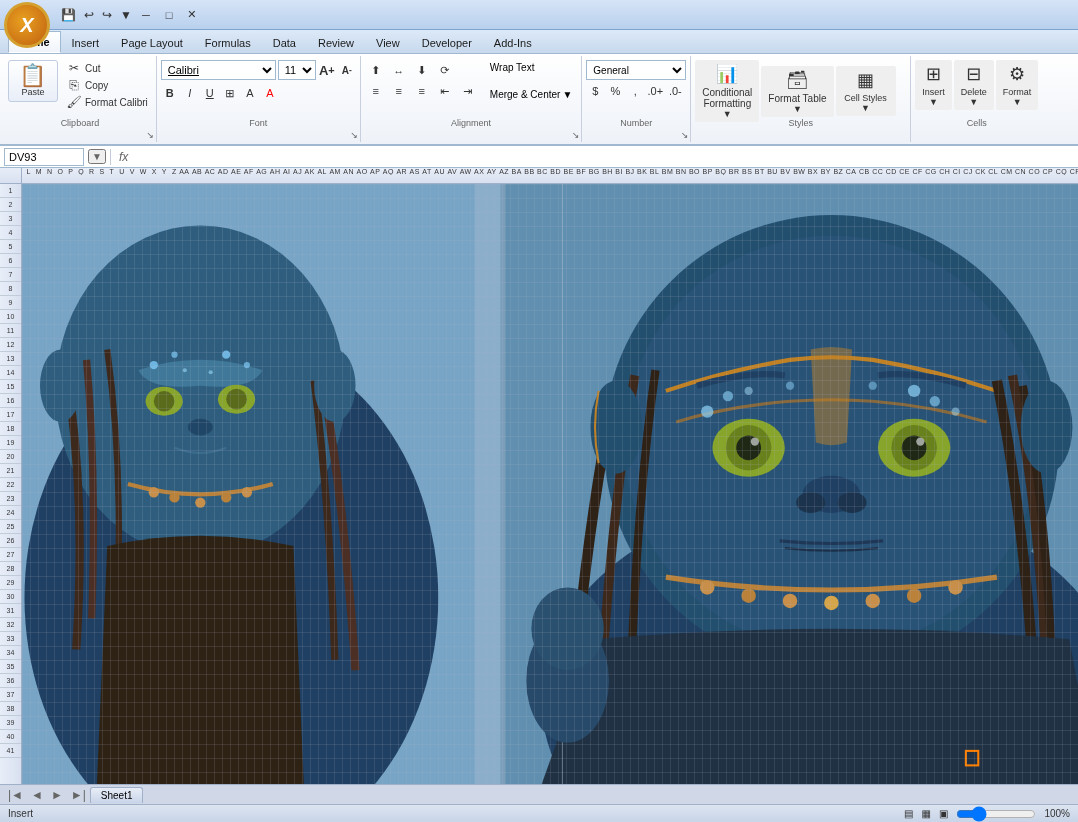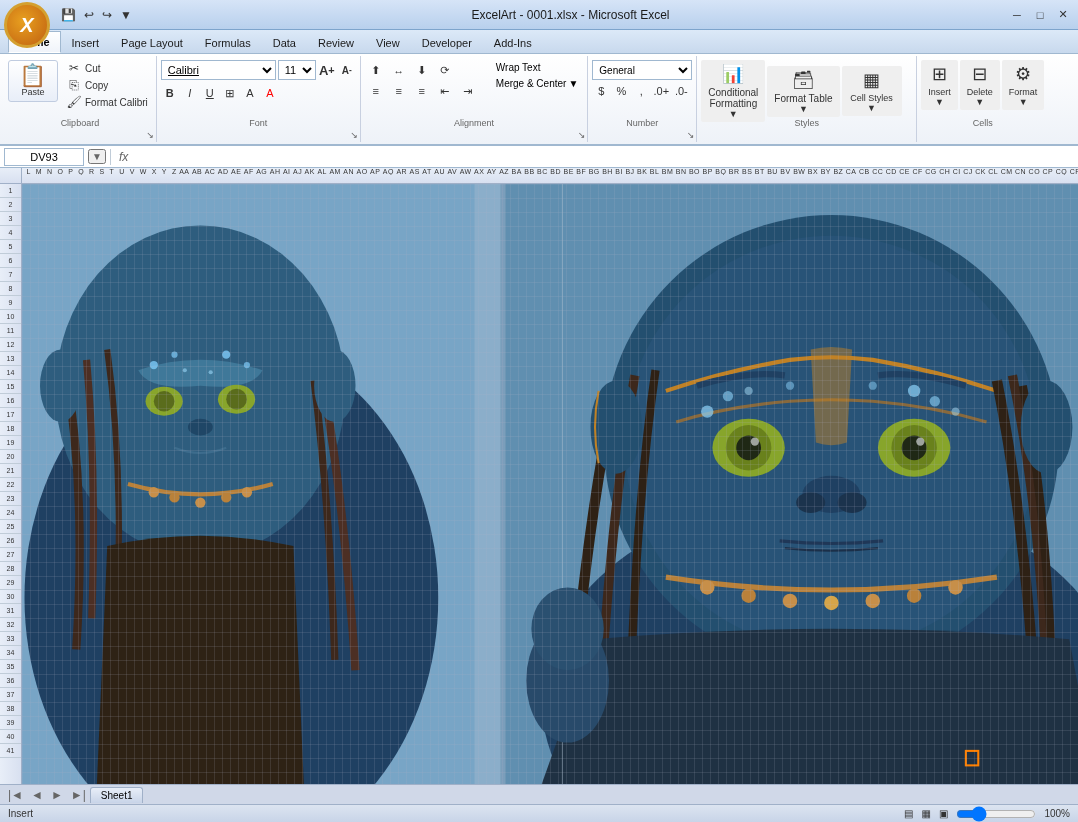--- a/index.html
+++ b/index.html
@@ -125,21 +125,21 @@
 
     
     .align-group { min-width: 100px; }
     .align-rows { display: flex; flex-direction: column; gap: 1px; }
     .align-row { display: flex; gap: 1px; }
     .align-btn {
       width: 22px; height: 20px; display: flex; align-items: center; justify-content: center;
       font-size: 11px; border: 1px solid transparent; border-radius: 2px; cursor: pointer;
       background: none; color: #333;
     }
-    .wrap-merge-area { display: flex; flex-direction: column; gap: 1px; margin-left: 8px; }
+    .wrap-merge-area { display: flex; flex-direction: column; gap: 12px; margin-left: 2px; }
     .wrap-btn {
       display: flex; align-items: center; gap: 2px; font-size: 10px; padding: 1px 4px;
       border: 1px solid transparent; border-radius: 2px; cursor: pointer; background: none; white-space: nowrap;
     }
     .merge-btn {
       display: flex; align-items: center; gap: 2px; font-size: 10px; padding: 1px 4px;
       border: 1px solid transparent; border-radius: 2px; cursor: pointer; background: none; white-space: nowrap;
     }
 
     
@@ -172,21 +172,21 @@
       height: 22px;
       background: white;
       border-bottom: 1px solid #a0b8d0;
       display: flex;
       align-items: center;
       padding: 0 4px;
       gap: 4px;
     }
     .name-box {
       width: 80px; height: 18px; border: 1px solid #a0b8d0;
-      font-size: 11px; padding: 0 4px; background: white; text-align: center;
+      font-size: 11px; padding: 0 4px; background: white;
     }
     .formula-expand { font-size: 10px; color: #666; cursor: pointer; padding: 0 2px; }
     .fx-label { font-size: 12px; color: #666; font-style: italic; padding: 0 4px; }
     .formula-input { flex: 1; height: 18px; border: none; outline: none; font-size: 11px; }
     .col-header-inner {
       display: flex;
       font-size: 8px;
       color: #333;
       white-space: nowrap;
       overflow: hidden;
@@ -284,21 +284,20 @@
 <div style="position:relative; height:30px; background:linear-gradient(to bottom, #d6e4f7, #b8d0ed); display:flex; align-items:center; border-bottom:1px solid #7da4cc;">
   <div class="office-btn">
     <span class="office-logo">X</span>
   </div>
   <div class="quick-access">
     <button class="qa-btn">💾</button>
     <button class="qa-btn">↩</button>
     <button class="qa-btn">↪</button>
     <button class="qa-btn">▼</button>
   </div>
-  <div style="flex:1; text-align:center; font-size:12px; color:#1a1a1a;">ExcelArt - 0001.xlsx - Microsoft Excel</div>
   <div style="display:flex; gap:1px; margin-right:4px;">
     <button class="win-btn">─</button>
     <button class="win-btn">□</button>
     <button class="win-btn close">✕</button>
   </div>
 </div>
 
 <div class="ribbon-tabs">
   <div class="ribbon-tab active">Home</div>
   <div class="ribbon-tab">Insert</div>

